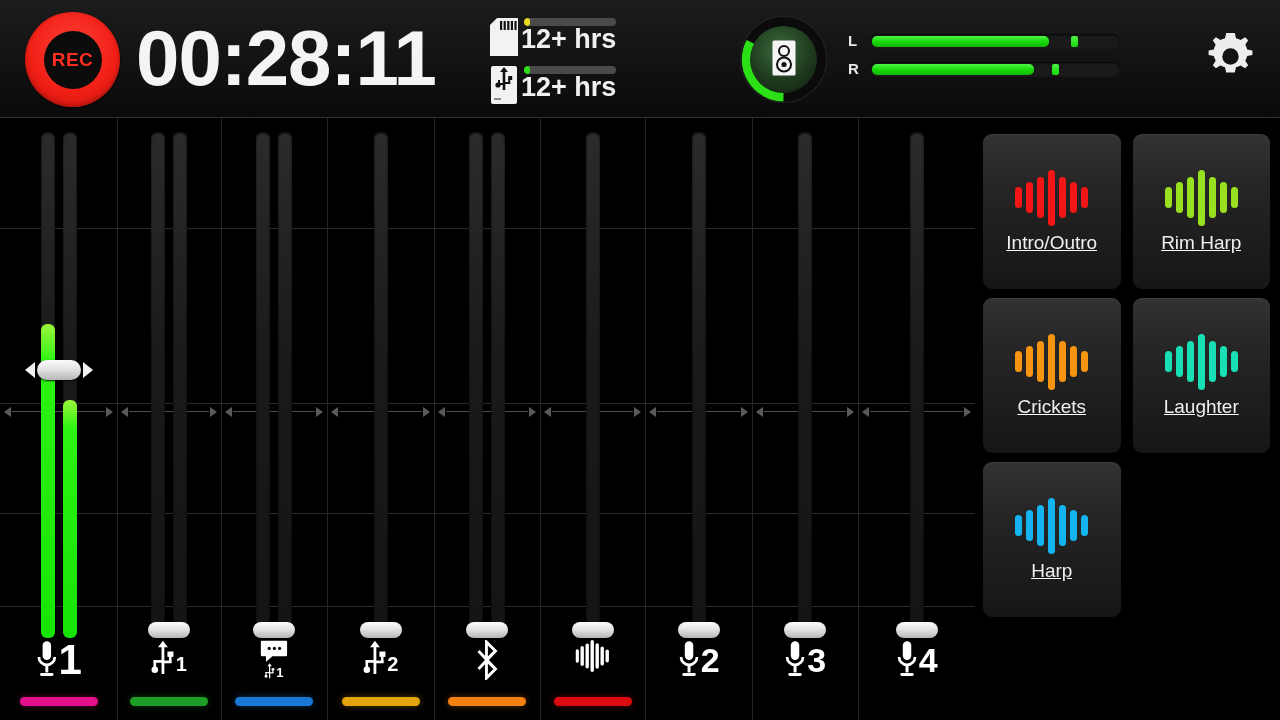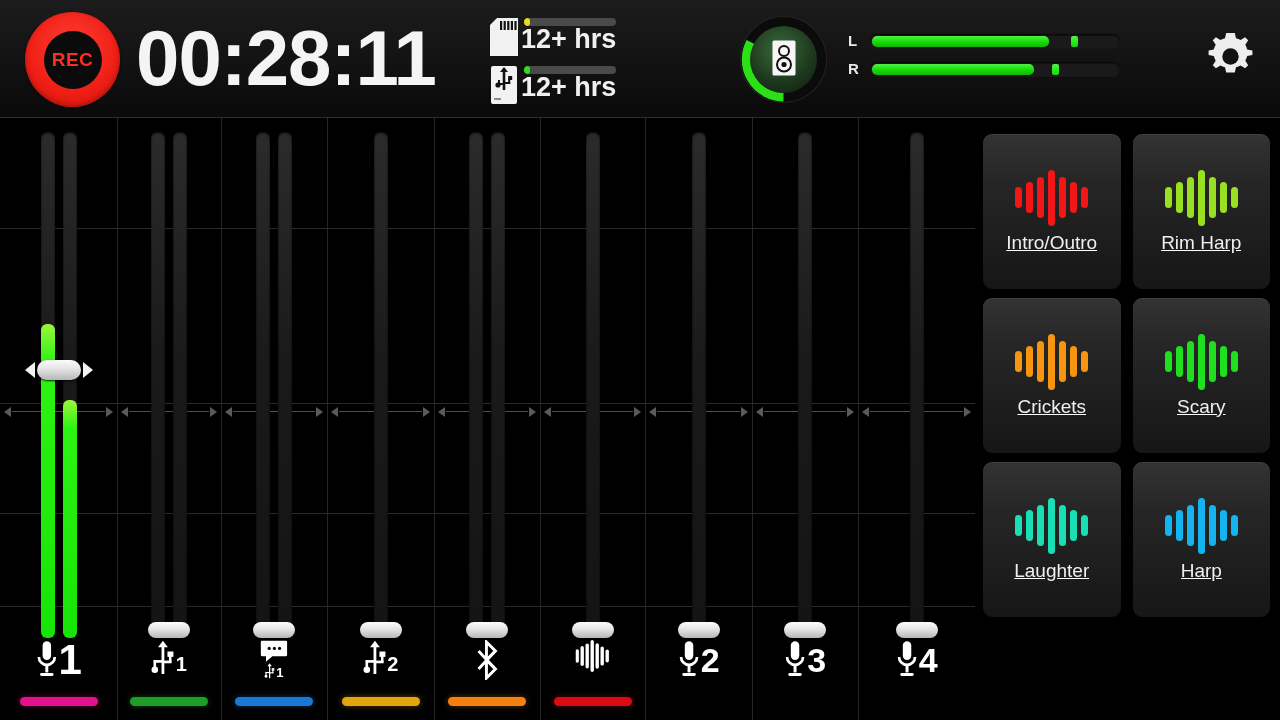--- a/index.html
+++ b/index.html
@@ -473,32 +473,20 @@
             <i style="height:40.32px;background:#f79410"></i>
             <i style="height:56px;background:#f79410"></i>
             <i style="height:41.44px;background:#f79410"></i>
             <i style="height:31.360000000000003px;background:#f79410"></i>
             <i style="height:20.16px;background:#f79410"></i>
           </span>
      <span class="pad-lbl">Crickets</span>
         </div>
         <div class="pad">
           <span class="pad-wave">
-            <i style="height:21.28px;background:#1fe01f"></i>
-            <i style="height:30.800000000000004px;background:#1fe01f"></i>
-            <i style="height:40.32px;background:#1fe01f"></i>
-            <i style="height:56px;background:#1fe01f"></i>
-            <i style="height:41.44px;background:#1fe01f"></i>
-            <i style="height:31.360000000000003px;background:#1fe01f"></i>
-            <i style="height:20.16px;background:#1fe01f"></i>
-          </span>
-     <span class="pad-lbl">Scary</span>
-        </div>
-        <div class="pad">
-          <span class="pad-wave">
             <i style="height:21.28px;background:#18e0b4"></i>
             <i style="height:30.800000000000004px;background:#18e0b4"></i>
             <i style="height:40.32px;background:#18e0b4"></i>
             <i style="height:56px;background:#18e0b4"></i>
             <i style="height:41.44px;background:#18e0b4"></i>
             <i style="height:31.360000000000003px;background:#18e0b4"></i>
             <i style="height:20.16px;background:#18e0b4"></i>
           </span>
      <span class="pad-lbl">Laughter</span>
         </div>

